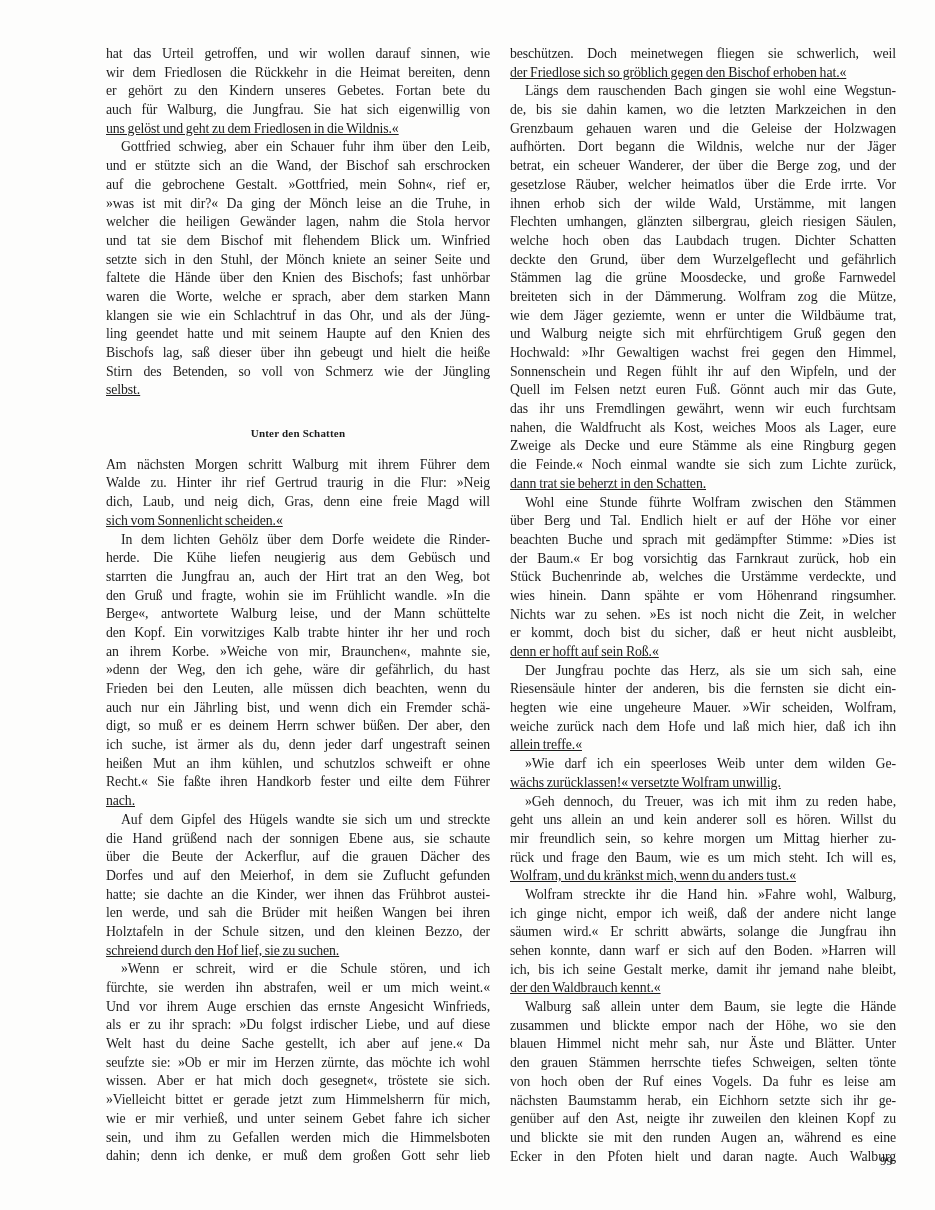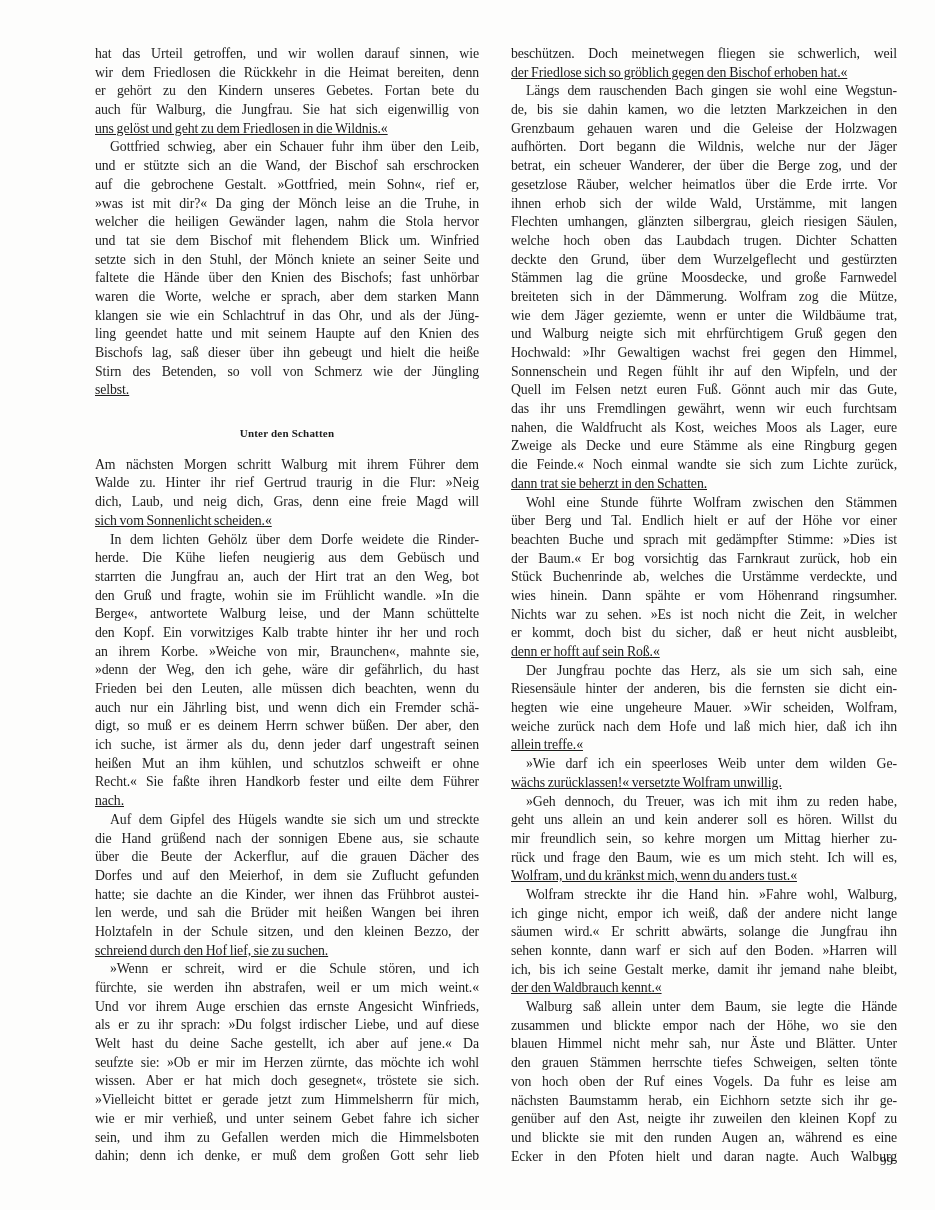--- a/index.html
+++ b/index.html
@@ -11,24 +11,24 @@
     position: relative;
     width: 935px;
     height: 1210px;
     background: #fdfdfc;
     font-family: "Liberation Serif", serif;
     color: #1c1c1c;
     overflow: hidden;
   }
   .columns {
     position: absolute;
-    left: 95px;
+    left: 106px;
     top: 45px;
     display: flex;
-    gap: 32px;
+    gap: 20px;
   }
   .col { }
   .col.left  { width: 384px; }
   .col.right { width: 386px; }
   .para { margin: 0; padding: 0; }
   .line {
     height: 18.7px;
     line-height: 18.7px;
     font-size: 13.8px;
     letter-spacing: -0.1px;
@@ -144,21 +144,21 @@
         <div class="para">
           <div class="line first-indent">Längs dem rauschenden Bach gingen sie wohl eine Wegstun-</div>
           <div class="line">de, bis sie dahin kamen, wo die letzten Markzeichen in den</div>
           <div class="line">Grenzbaum gehauen waren und die Geleise der Holzwagen</div>
           <div class="line">aufhörten. Dort begann die Wildnis, welche nur der Jäger</div>
           <div class="line">betrat, ein scheuer Wanderer, der über die Berge zog, und der</div>
           <div class="line">gesetzlose Räuber, welcher heimatlos über die Erde irrte. Vor</div>
           <div class="line">ihnen erhob sich der wilde Wald, Urstämme, mit langen</div>
           <div class="line">Flechten umhangen, glänzten silbergrau, gleich riesigen Säulen,</div>
           <div class="line">welche hoch oben das Laubdach trugen. Dichter Schatten</div>
-          <div class="line">deckte den Grund, über dem Wurzelgeflecht und gestürzten</div>
+          <div class="line">deckte den Grund, über dem Wurzelgeflecht und gefährlich</div>
           <div class="line">Stämmen lag die grüne Moosdecke, und große Farnwedel</div>
           <div class="line">breiteten sich in der Dämmerung. Wolfram zog die Mütze,</div>
           <div class="line">wie dem Jäger geziemte, wenn er unter die Wildbäume trat,</div>
           <div class="line">und Walburg neigte sich mit ehrfürchtigem Gruß gegen den</div>
           <div class="line">Hochwald: »Ihr Gewaltigen wachst frei gegen den Himmel,</div>
           <div class="line">Sonnenschein und Regen fühlt ihr auf den Wipfeln, und der</div>
           <div class="line">Quell im Felsen netzt euren Fuß. Gönnt auch mir das Gute,</div>
           <div class="line">das ihr uns Fremdlingen gewährt, wenn wir euch furchtsam</div>
           <div class="line">nahen, die Waldfrucht als Kost, weiches Moos als Lager, eure</div>
           <div class="line">Zweige als Decke und eure Stämme als eine Ringburg gegen</div>

